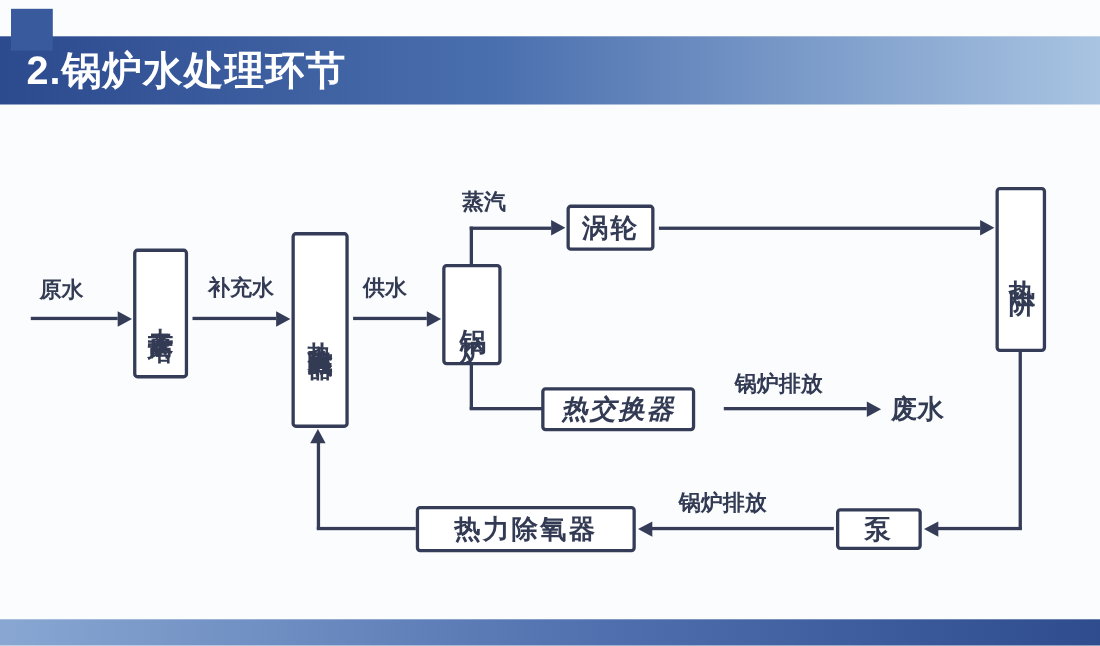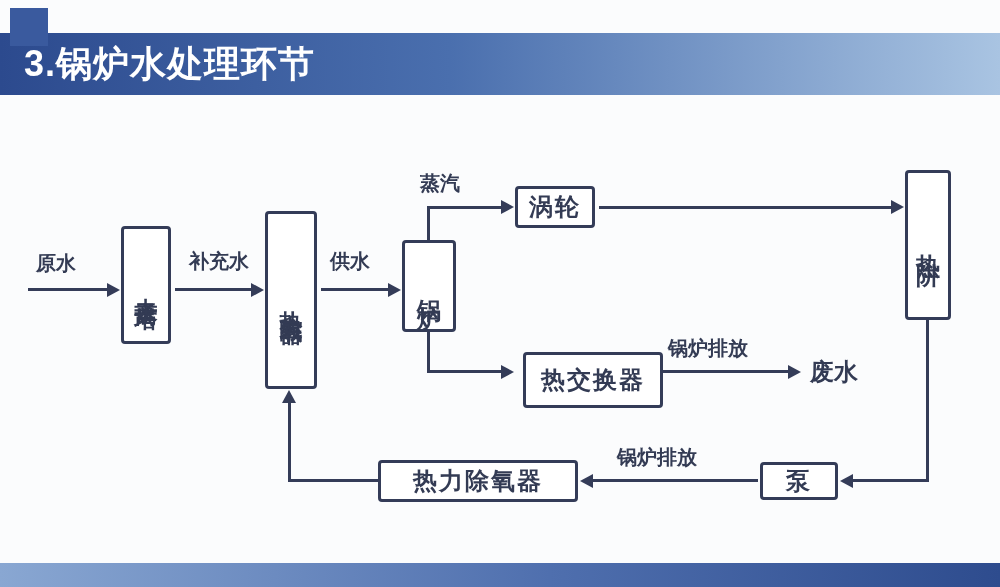--- a/index.html
+++ b/index.html
@@ -66,21 +66,21 @@
       border-left:7px solid transparent;border-right:7px solid transparent;
       border-bottom:13px solid #343c58;}
 </style>
 </head>
 <body>
 
 <div class="slide">
 
   <div class="corner-square"></div>
   <div class="header-bar">
-    <div class="page-title">3.锅炉水处理环节</div>
+    <div class="page-title">2.锅炉水处理环节</div>
   </div>
 
   <div class="canvas">
 
     <div class="edge-label" style="left:36px;top:155px;">原水</div>
     <div class="edge-label" style="left:189px;top:153px;">补充水</div>
     <div class="edge-label" style="left:330px;top:153px;">供水</div>
     <div class="edge-label" style="left:420px;top:75px;">蒸汽</div>
     <div class="edge-label" style="left:668px;top:240px;">锅炉排放</div>
     <div class="free-label" style="left:810px;top:261px;">废水</div>
@@ -133,21 +133,21 @@
     </div>
 
     <div class="node" style="left:515px;top:91px;width:80px;height:42px;">
       <span class="htext">涡轮</span>
     </div>
 
     <div class="node" style="left:905px;top:75px;width:46px;height:150px;">
       <span class="vtext" style="font-size:24px;letter-spacing:10px;">热阱</span>
     </div>
 
-    <div class="node" style="left:523px;top:257px;width:140px;height:56px;">
+    <div class="node" style="left:492px;top:257px;width:140px;height:40px;font-style:italic;">
       <span class="htext">热交换器</span>
     </div>
 
     <div class="node" style="left:760px;top:367px;width:78px;height:38px;">
       <span class="htext">泵</span>
     </div>
 
     <div class="node" style="left:378px;top:365px;width:200px;height:42px;">
       <span class="htext">热力除氧器</span>
     </div>

